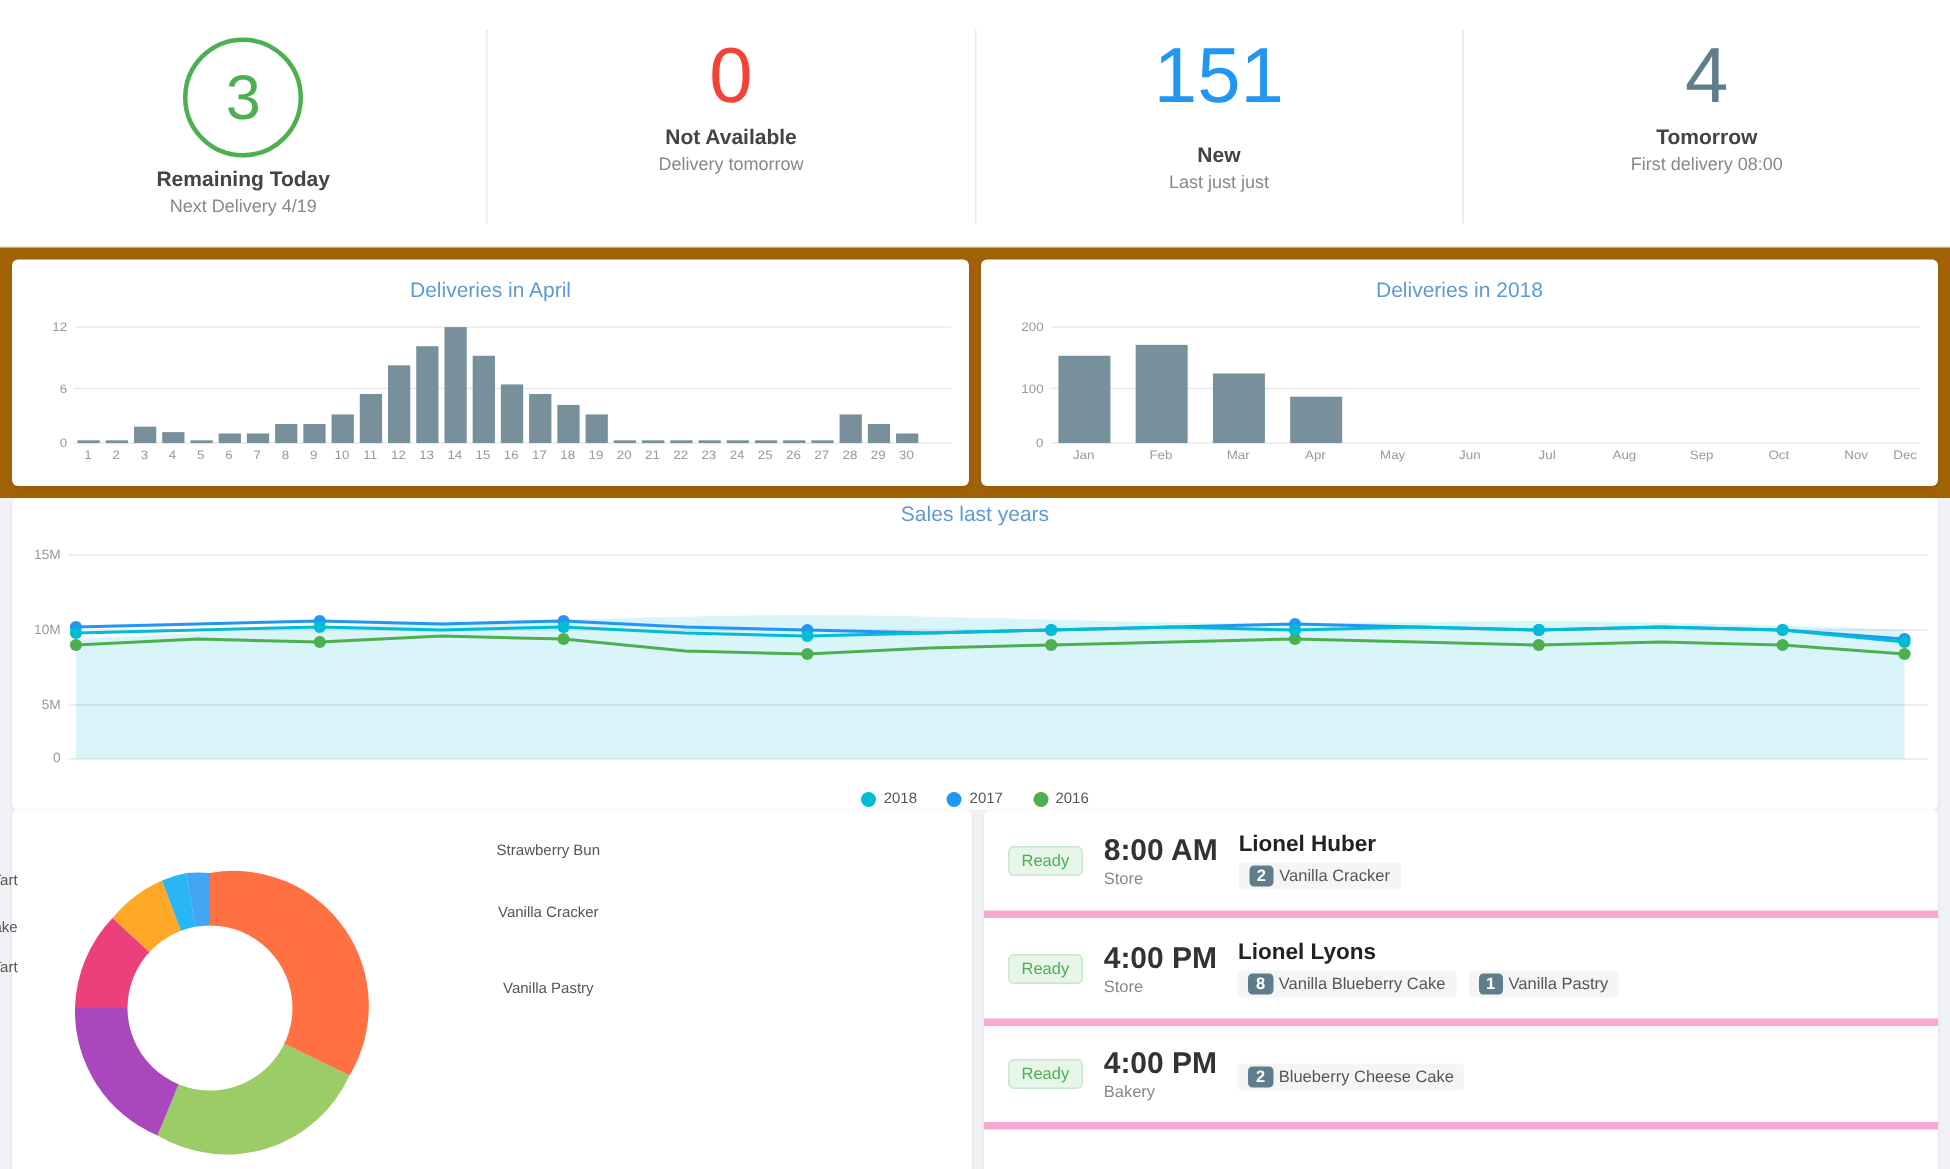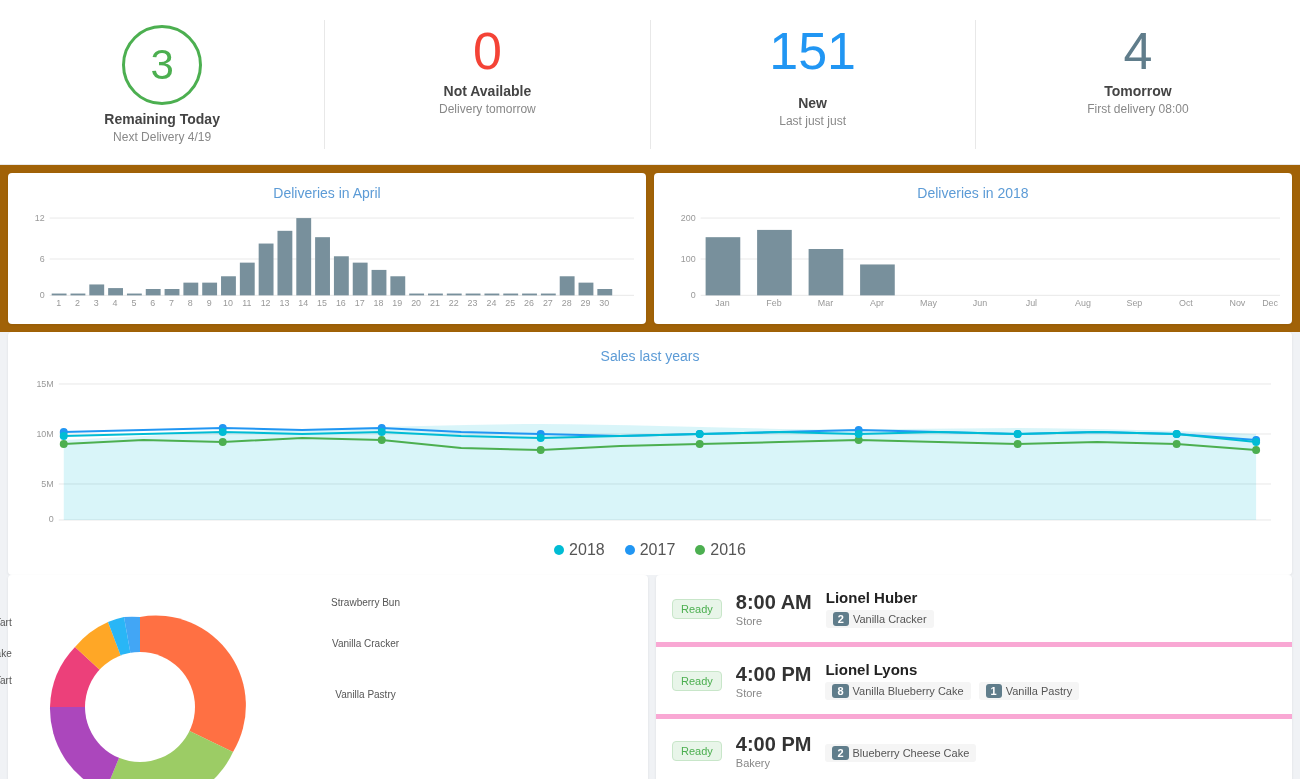--- a/index.html
+++ b/index.html
@@ -93,21 +93,21 @@
     }
 
     
     .bar-chart-april { width: 100%; height: 100px; }
     .bar-chart-annual { width: 100%; height: 100px; }
 
     
     .sales-panel {
       background: #fff;
       border-radius: 4px;
-      padding: 16px;
+      padding: 2px;
       margin: 0 8px;
       box-shadow: 0 1px 3px rgba(0,0,0,0.08);
     }
 
     
     .bottom-row {
       display: flex;
       gap: 8px;
       padding: 0 8px 8px;
       background: #f0f2f5;
@@ -189,21 +189,21 @@
     .legend-row {
       display: flex;
       justify-content: center;
       gap: 20px;
       margin-top: 6px;
     }
     .legend-item {
       display: flex;
       align-items: center;
       gap: 5px;
-      font-size: 16px;
+      font-size: 10px;
       color: #555;
     }
     .legend-dot {
       width: 10px;
       height: 10px;
       border-radius: 50%;
     }
 
     
     .deliveries-scroll {

